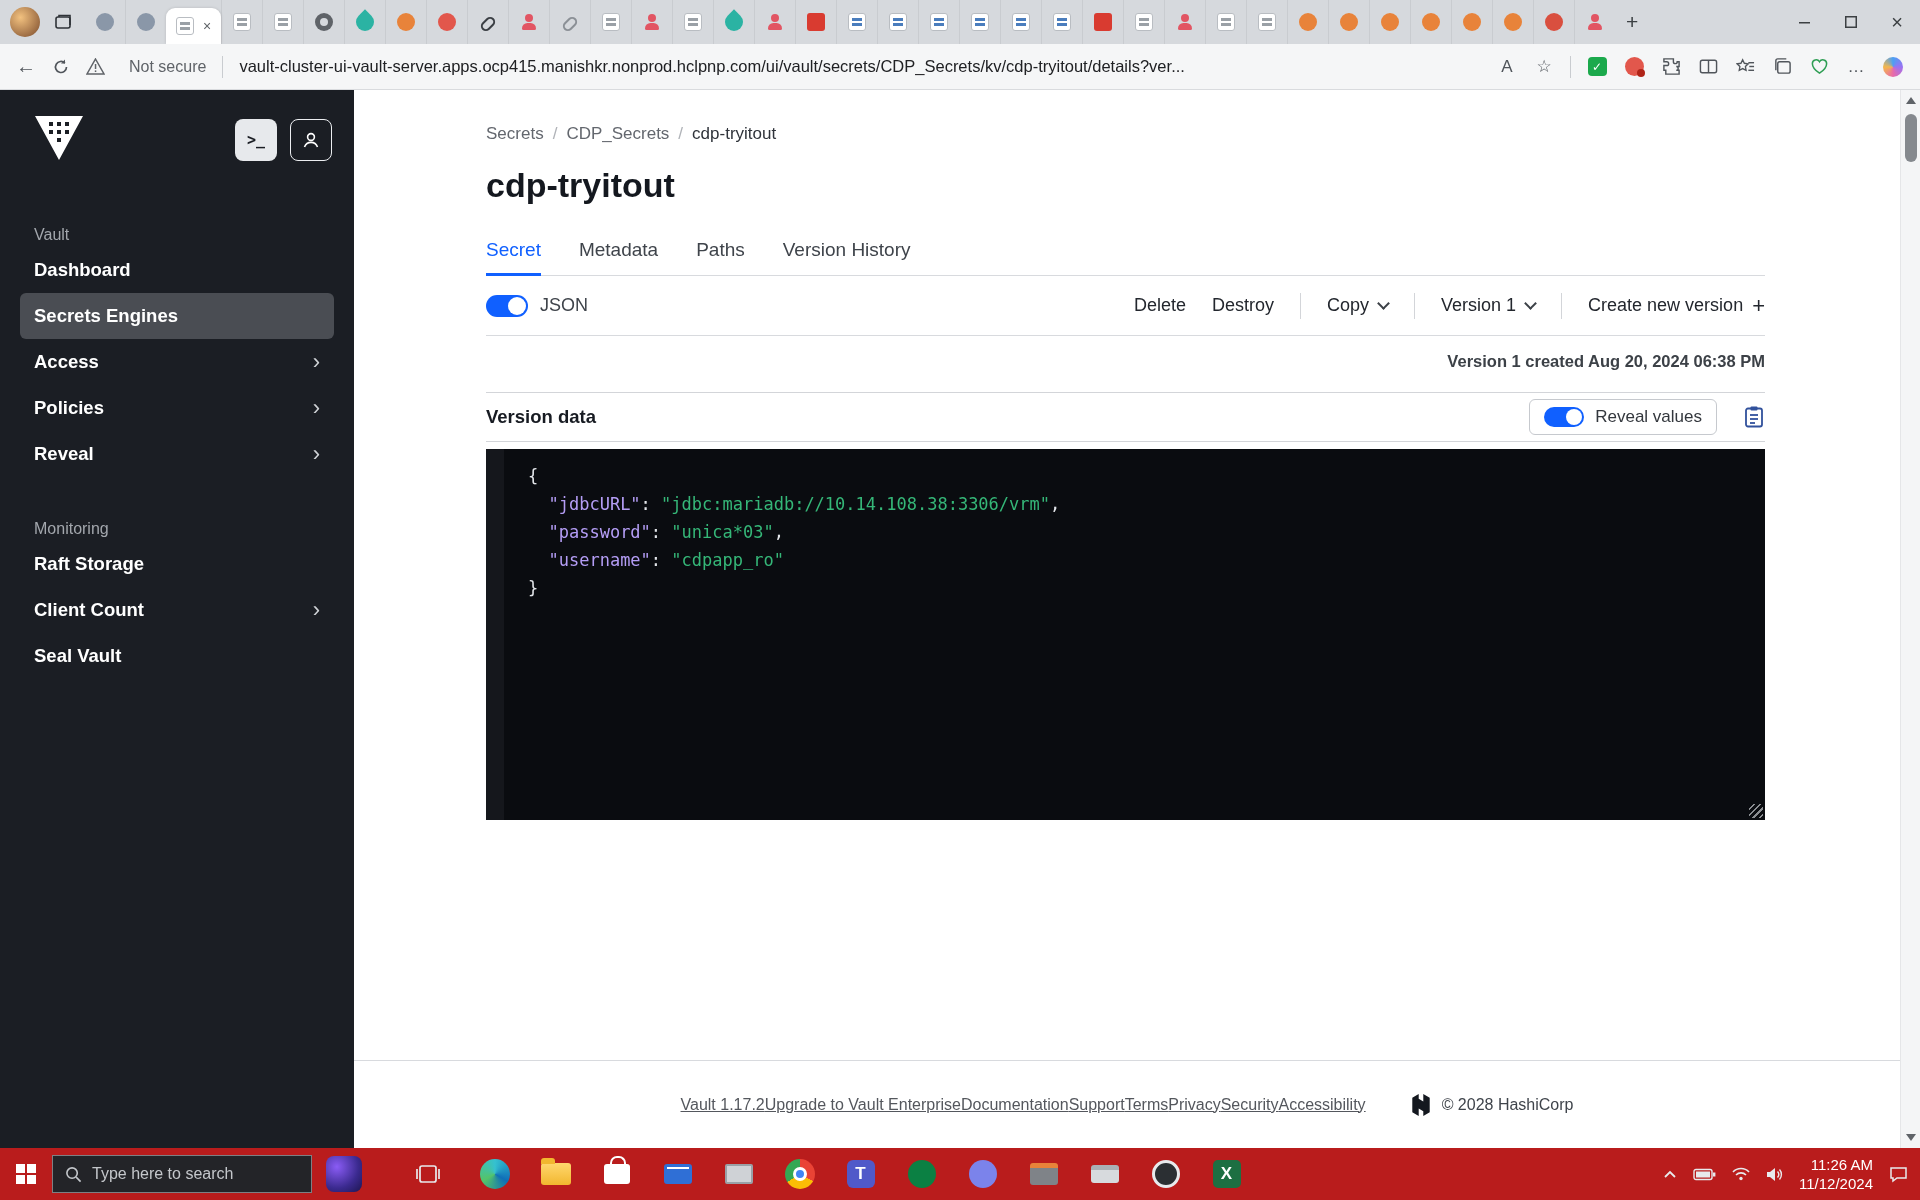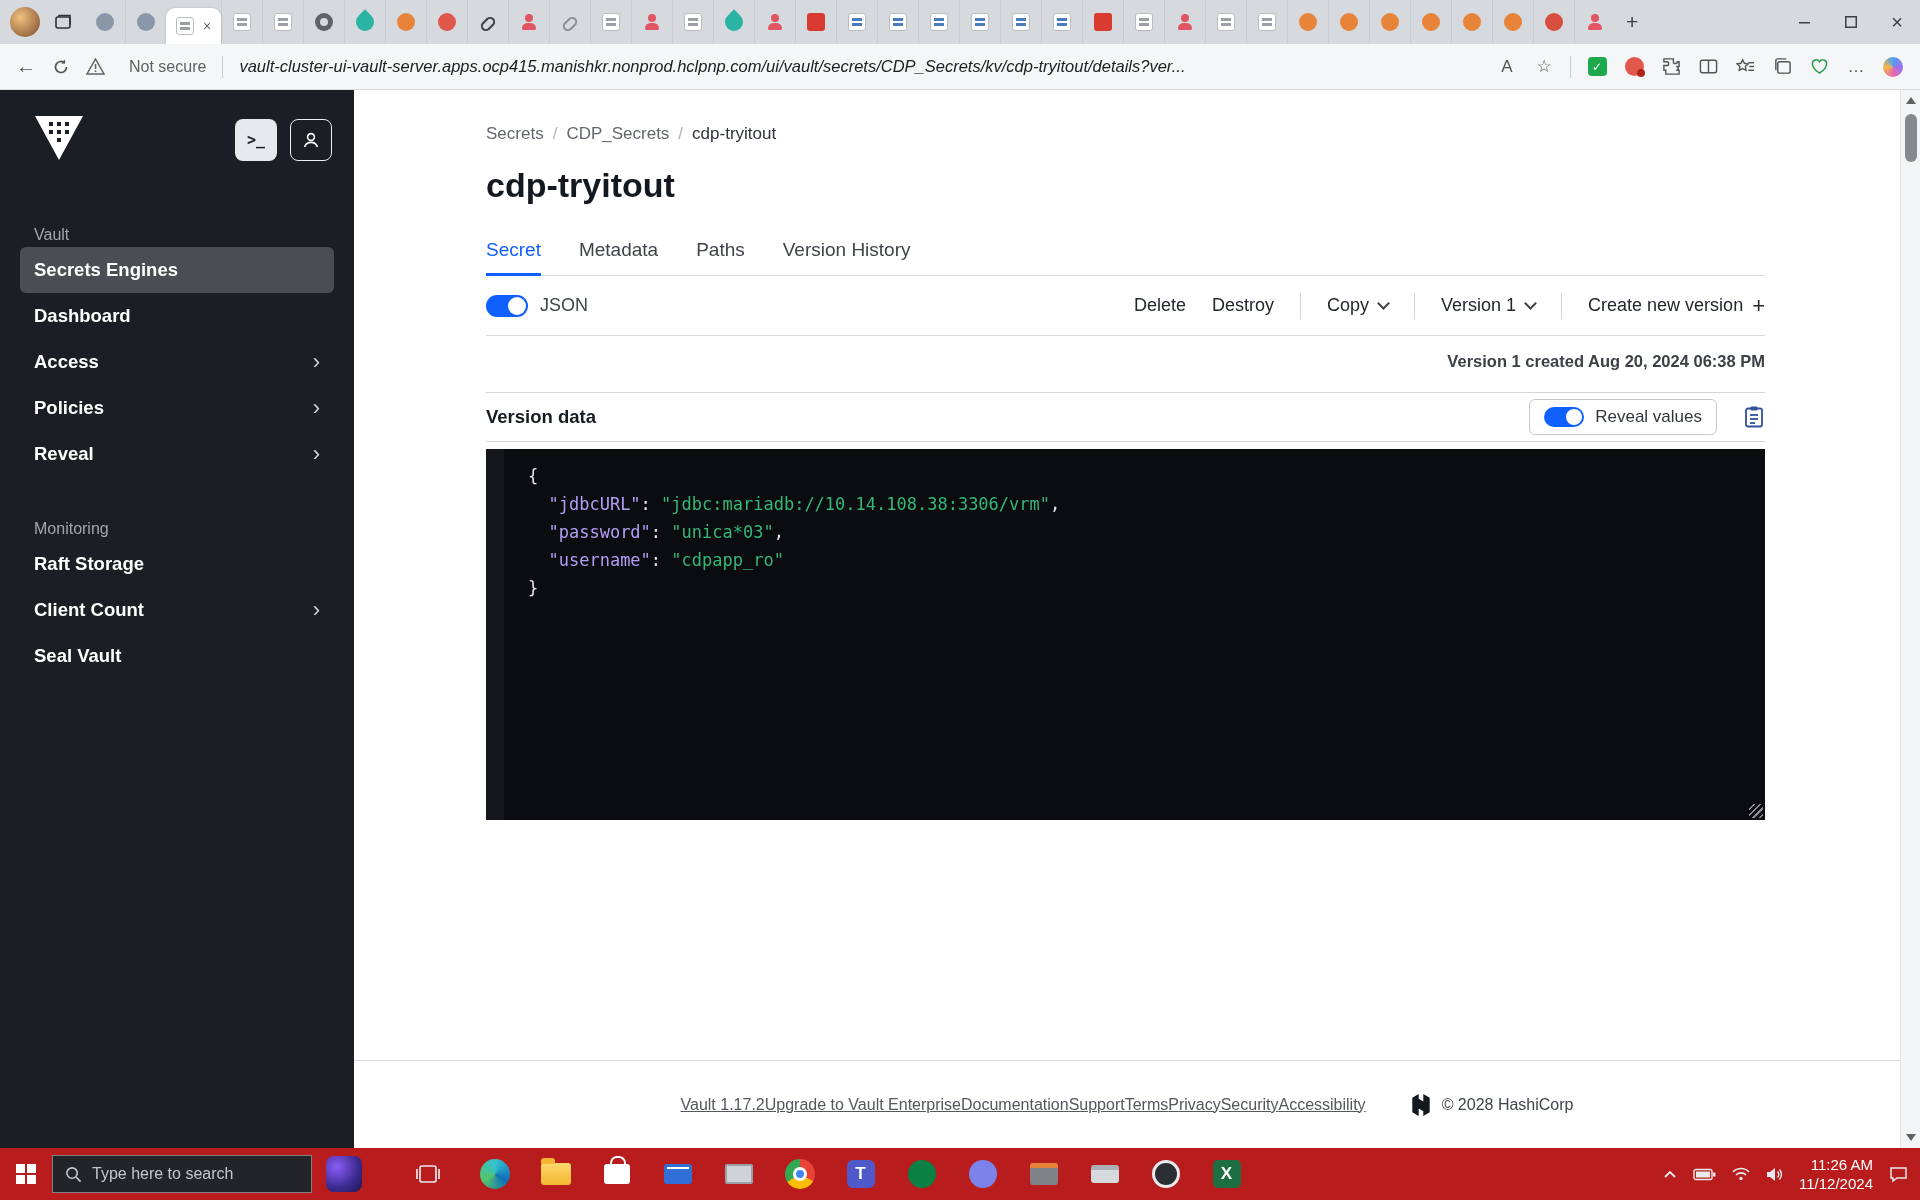--- a/index.html
+++ b/index.html
@@ -28,21 +28,21 @@
   .winbtn { width:46px; height:100%; display:flex; align-items:center; justify-content:center; color:#3c4043; }
   .winbtn.close { font-size:20px; }
 
   
   #addressbar { position:absolute; top:44px; left:0; right:0; height:46px; background:#f5f6f7;
                 border-bottom:1px solid #d9dbde; display:flex; align-items:center; padding:0 16px; gap:16px; }
   .navicon { color:#50555b; font-size:20px; display:flex; align-items:center; }
   .chip { display:flex; align-items:center; gap:24px; color:#5f6368; font-size:16px; flex:none; }
   .vdiv { width:1px; height:22px; background:#c9ccd0; flex:none; }
   .url { flex:1; min-width:0; font-size:16.5px; color:#202124; white-space:nowrap; overflow:hidden;
-         text-overflow:ellipsis;font-style:italic; }
+         text-overflow:ellipsis; }
   .abar-right { display:flex; align-items:center; gap:15px; flex:none; }
   .aicon { display:flex; align-items:center; justify-content:center; width:22px; height:22px;
            color:#50555b; font-size:17px; }
   .ext-green { width:19px; height:19px; border-radius:4px; background:#1ba94c; color:#fff; font-size:12px;
                display:flex; align-items:center; justify-content:center; }
   .ext-red { width:19px; height:19px; border-radius:50%; background:#e2574c; position:relative; }
   .ext-red i { position:absolute; right:-1px; bottom:-1px; width:8px; height:8px; border-radius:50%; background:#b02418; }
   .copilot { width:20px; height:20px; border-radius:50%;
              background:conic-gradient(#4ba0f4,#9b72f2,#e96aa8,#f4b74b,#4ba0f4); }
 
@@ -423,25 +423,25 @@
       <div class="sbtn console">&gt;_</div>
       <div class="sbtn user">
         <svg width="20" height="20" viewBox="0 0 20 20">
             <circle cx="10" cy="7" r="3.4" fill="none" stroke="#fff" stroke-width="1.6"></circle>
             <path d="M3.5 17c1.2-3.2 4-4.6 6.5-4.6s5.3 1.4 6.5 4.6" fill="none" stroke="#fff" stroke-width="1.6"></path>
           </svg>
       </div>
     </div>
     <nav id="sidenav">
         <div class="section-label">Vault</div>
+        <div class="nav-item">
+          <span>Dashboard</span>
+        </div>
         <div class="nav-item active">
           <span>Secrets Engines</span>
-        </div>
-        <div class="nav-item">
-          <span>Dashboard</span>
         </div>
         <div class="nav-item">
           <span>Access</span>
           <span class="chev">›</span>
         </div>
         <div class="nav-item">
           <span>Policies</span>
           <span class="chev">›</span>
         </div>
         <div class="nav-item">

